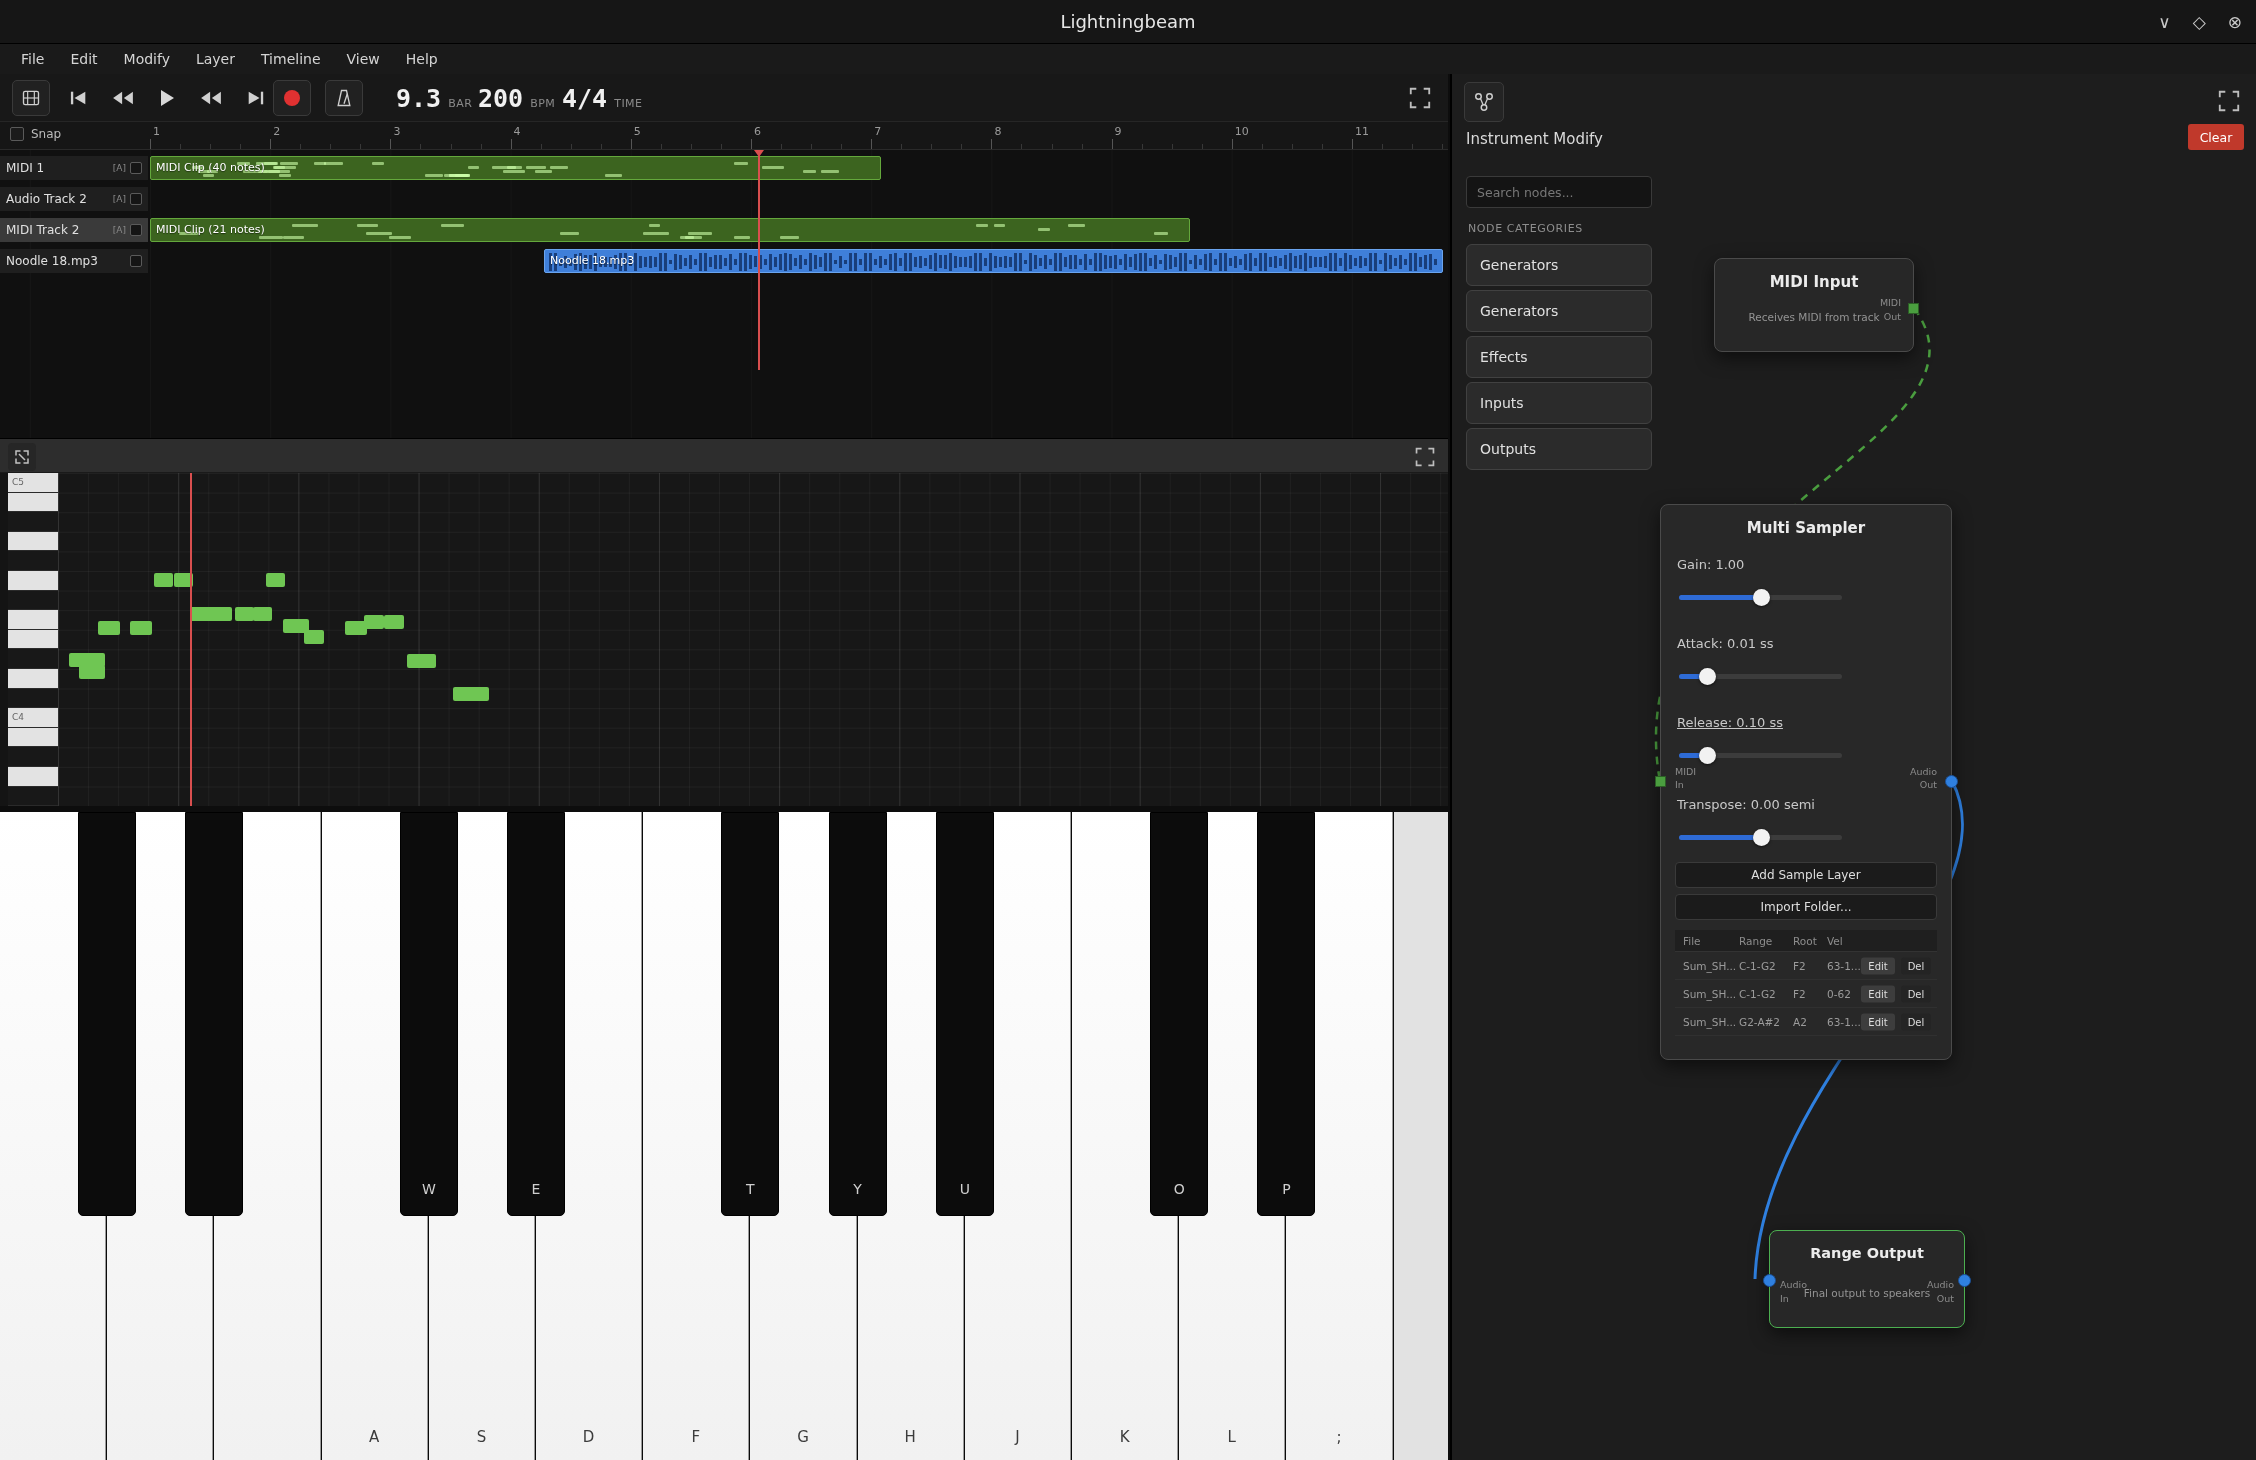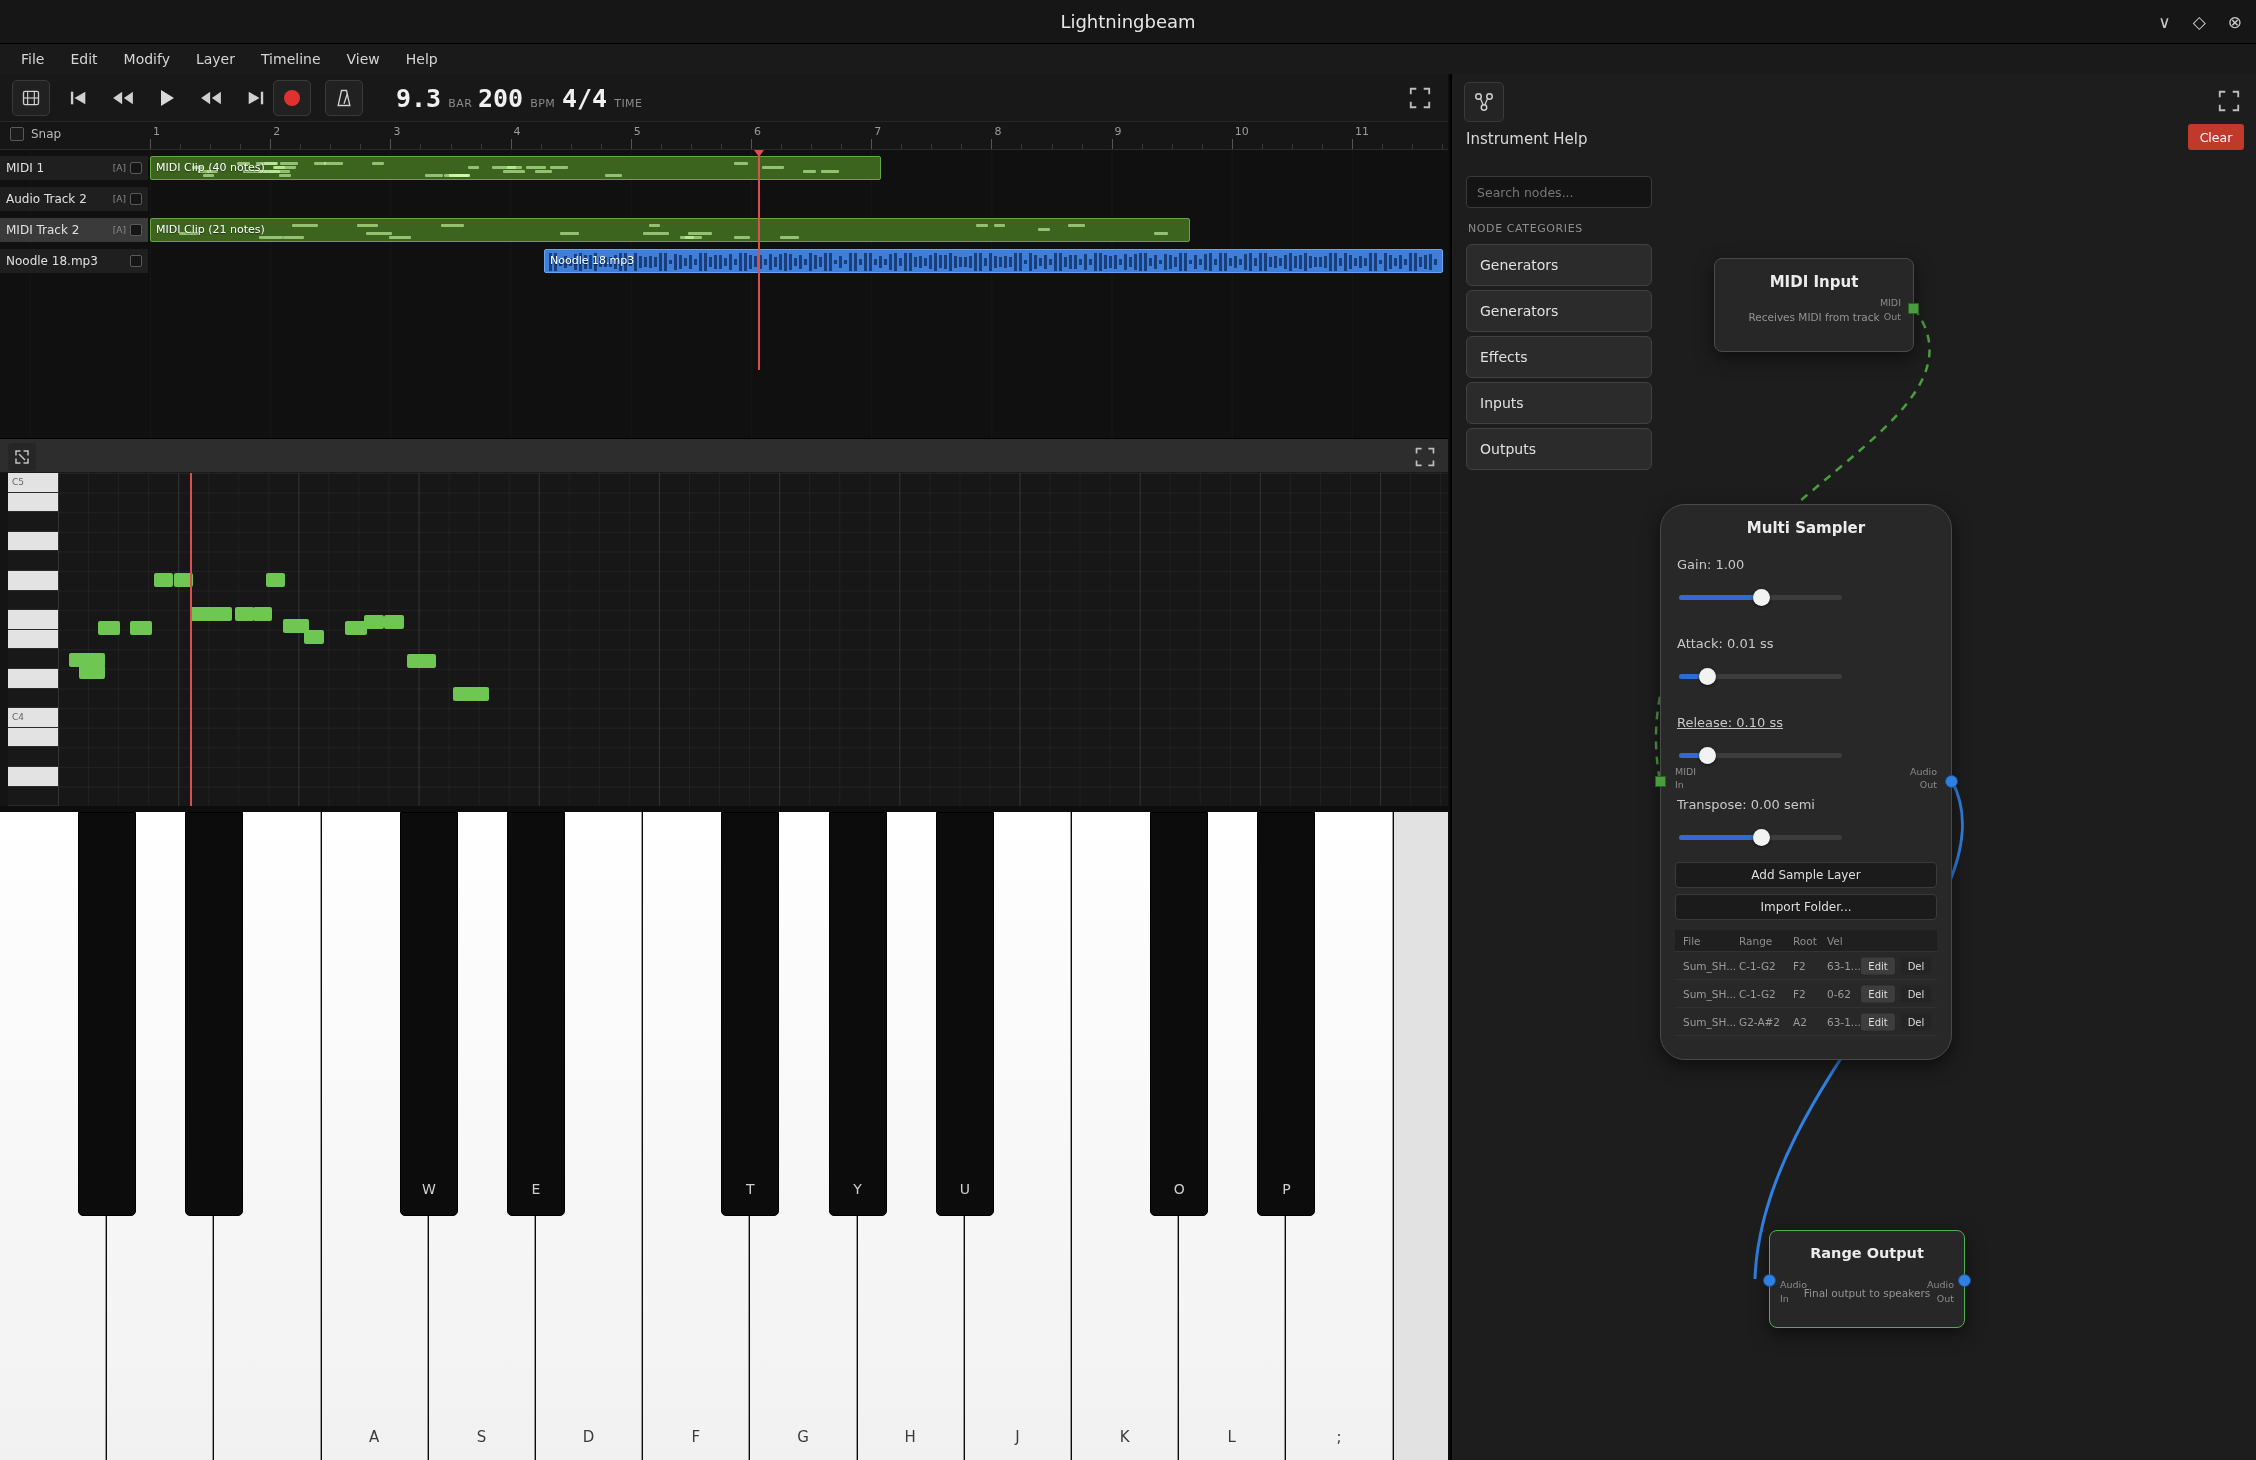--- a/index.html
+++ b/index.html
@@ -722,21 +722,21 @@
         <circle cx="12" cy="18" r="3" fill="none" stroke="#cfcfcf" stroke-width="1.6"></circle>
         <line x1="8" y1="8" x2="11" y2="15" stroke="#cfcfcf" stroke-width="1.4"></line>
         <line x1="16" y1="8" x2="13" y2="15" stroke="#cfcfcf" stroke-width="1.4"></line>
       </svg>
     </div>
     <div class="rp-expand">
       <svg width="24" height="24" viewBox="0 0 26 26">
           <path d="M3 9 V3 H9 M17 3 H23 V9 M23 17 V23 H17 M9 23 H3 V17" fill="none" stroke="#bdbdbd" stroke-width="2"></path>
         </svg>
     </div>
-    <div class="rp-title">Instrument Help</div>
+    <div class="rp-title">Instrument Modify</div>
     <div class="clear-btn">Clear</div>
     <input class="search-input" placeholder="Search nodes..." style="">
     <div class="cat-label">NODE CATEGORIES</div>
     <div id="categories">
         <div class="cat-btn" style="top: 170px;">Generators</div>
         <div class="cat-btn" style="top: 216px;">Generators</div>
         <div class="cat-btn" style="top: 262px;">Effects</div>
         <div class="cat-btn" style="top: 308px;">Inputs</div>
         <div class="cat-btn" style="top: 354px;">Outputs</div>
       </div>
@@ -747,21 +747,21 @@
     </svg>
 
     <div class="node" style="left:262px; top:184px; width:200px; height:94px;">
       <div class="node-title" style="top:14px;">MIDI Input</div>
       <div class="node-desc" style="top:52px;">Receives MIDI from track</div>
       <div class="port-lbl" style="right:12px; top:38px; text-align:right;">MIDI</div>
       <div class="port-lbl" style="right:12px; top:52px; text-align:right;">Out</div>
       <div class="port-sq" style="right:-6px; top:44px;"></div>
     </div>
 
-    <div class="node" style="left:208px; top:430px; width:292px; height:556px; background:#282828;border-radius:25px;">
+    <div class="node" style="left:208px; top:430px; width:292px; height:556px; background:#282828;">
       <div class="node-title" style="top:14px;">Multi Sampler</div>
       <div id="sampler-params">
           <div class="param-label" style="top: 52px;">Gain: 1.00</div>
           <div class="slider-track" style="top: 90px;">
             <div class="slider-fill" style="width: 50%;"></div>
             <div class="slider-thumb" style="left: calc(50% - 8px);"></div>
           </div>
           <div class="param-label" style="top: 131px;">Attack: 0.01 ss</div>
           <div class="slider-track" style="top: 169px;">
             <div class="slider-fill" style="width: 17%;"></div>

